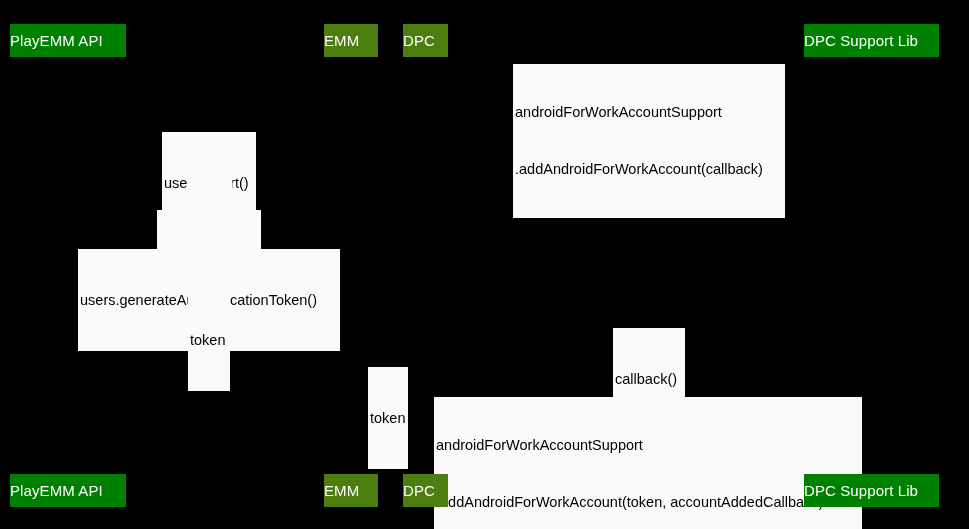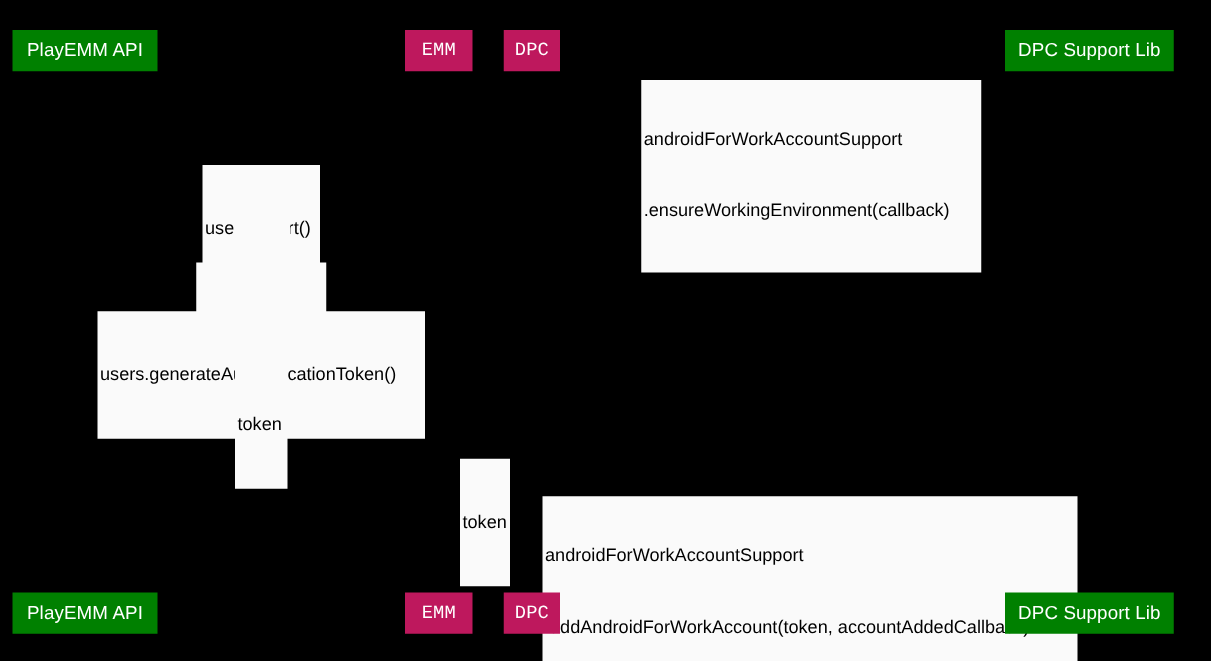--- a/index.html
+++ b/index.html
@@ -16,26 +16,26 @@
     font-family: "Liberation Sans", sans-serif;
   }
   .participant {
     position: absolute;
     box-sizing: border-box;
     color: #ffffff;
     font-size: 15px;
     line-height: 1;
     display: flex;
     align-items: center;
-    justify-content: center;
+    justify-content: flex-start;
     white-space: nowrap;
     letter-spacing: 0.1px;
   }
   .participant.green { background: #008000; }
-  .participant.blue  { background: #be185d; font-family: Liberation Mono, monospace; }
+  .participant.blue  { background: #4d7c0f; }
 
   .msg {
     position: absolute;
     box-sizing: border-box;
     background: #fafafa;
     color: #000000;
     font-size: 14.5px;
     line-height: 19px;
     text-align: left;
     white-space: pre;
@@ -60,21 +60,21 @@
   <div class="participant blue" style="left:403px; top:24px; width:45px; height:33px;">
     <span>DPC</span>
   </div>
 
   <div class="participant green" style="left:804px; top:24px; width:135px; height:33px;">
     <span>DPC Support Lib</span>
   </div>
 
   <div class="msg" style="left:513px; top:64px; width:272px;">
     <span class="line">androidForWorkAccountSupport</span>
-    <span class="line">.ensureWorkingEnvironment(callback)</span>
+    <span class="line">.addAndroidForWorkAccount(callback)</span>
   </div>
 
   <div class="msg single" style="left:162px; top:132px; width:94px;">
     <span class="line">users.insert()</span>
   </div>
 
   <div class="msg single" style="left:187px; top:171px; width:45px;">
     <span class="line">userID</span>
   </div>
 
@@ -83,20 +83,23 @@
   </div>
 
   <div class="msg single" style="left:78px; top:249px; width:262px;">
     <span class="line">users.generateAuthenticationToken()</span>
   </div>
 
   <div class="msg single" style="left:188px; top:289px; width:42px;">
     <span class="line">token</span>
   </div>
 
+  <div class="msg single" style="left:613px; top:328px; width:72px;">
+    <span class="line">callback()</span>
+  </div>
 
   <div class="msg single" style="left:368px; top:367px; width:40px;">
     <span class="line">token</span>
   </div>
 
   <div class="msg" style="left:434px; top:397px; width:428px;">
     <span class="line">androidForWorkAccountSupport</span>
     <span class="line">.addAndroidForWorkAccount(token, accountAddedCallback)</span>
   </div>
 

